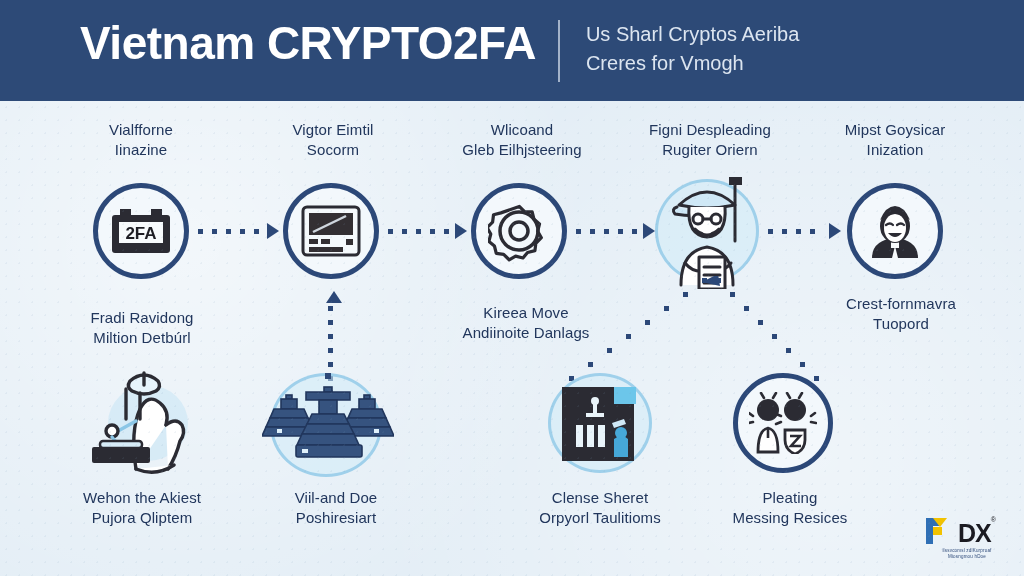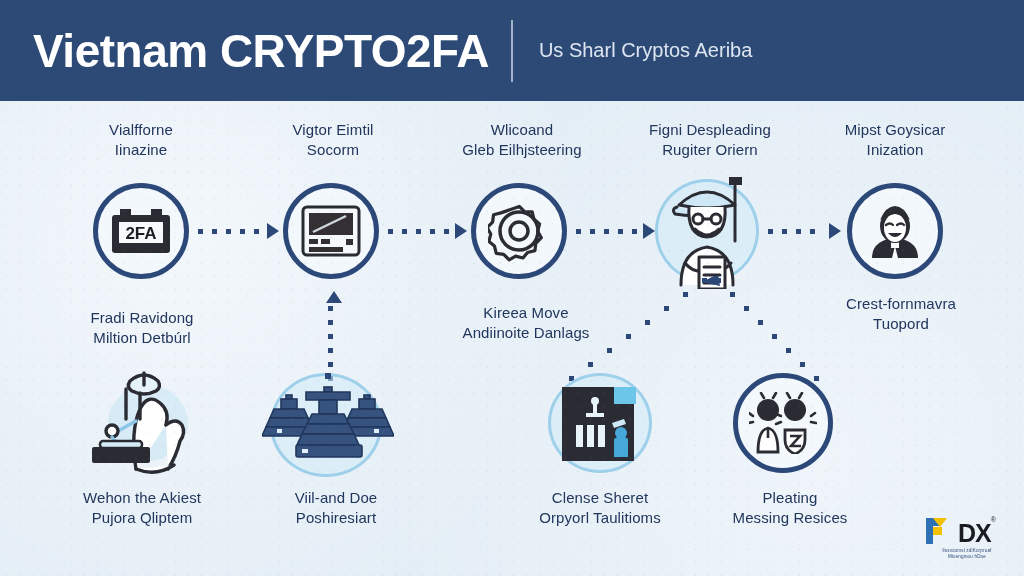--- a/index.html
+++ b/index.html
@@ -10,21 +10,21 @@
     overflow:hidden;
     position:relative;
   }
 
   
   #header {
     position:absolute; left:0; top:0; width:1024px; height:101px;
     background:#2d4a77;
     display:flex; align-items:center;
   }
-  #header-inner { display:flex; align-items:center; padding-left:33px; }
+  #header-inner { display:flex; align-items:flex-start; padding-left:80px; }
   #title {
     color:#ffffff;
     font-size:46px;
     font-weight:bold;
     letter-spacing:-0.5px;
     white-space:nowrap;
     line-height:1;
   }
   #header-divider {
     width:2px; height:62px;
@@ -124,20 +124,21 @@
 </style>
 </head>
 <body>
 
 <div id="header">
   <div id="header-inner">
     <div id="title">Vietnam CRYPTO2FA</div>
     <div id="header-divider"></div>
     <div id="subtitle">
       <div>Us Sharl Cryptos Aeriba</div>
+      <div>Creres for Vmogh</div>
     </div>
   </div>
 </div>
 <div id="header-shadow"></div>
 
 <div id="canvas">
 
   <div class="lbl" style="left:46px;  top:19px;  width:190px;">Vialfforne
 Iinazine</div>
   <div class="lbl" style="left:238px; top:19px;  width:190px;">Vigtor Eimtil

